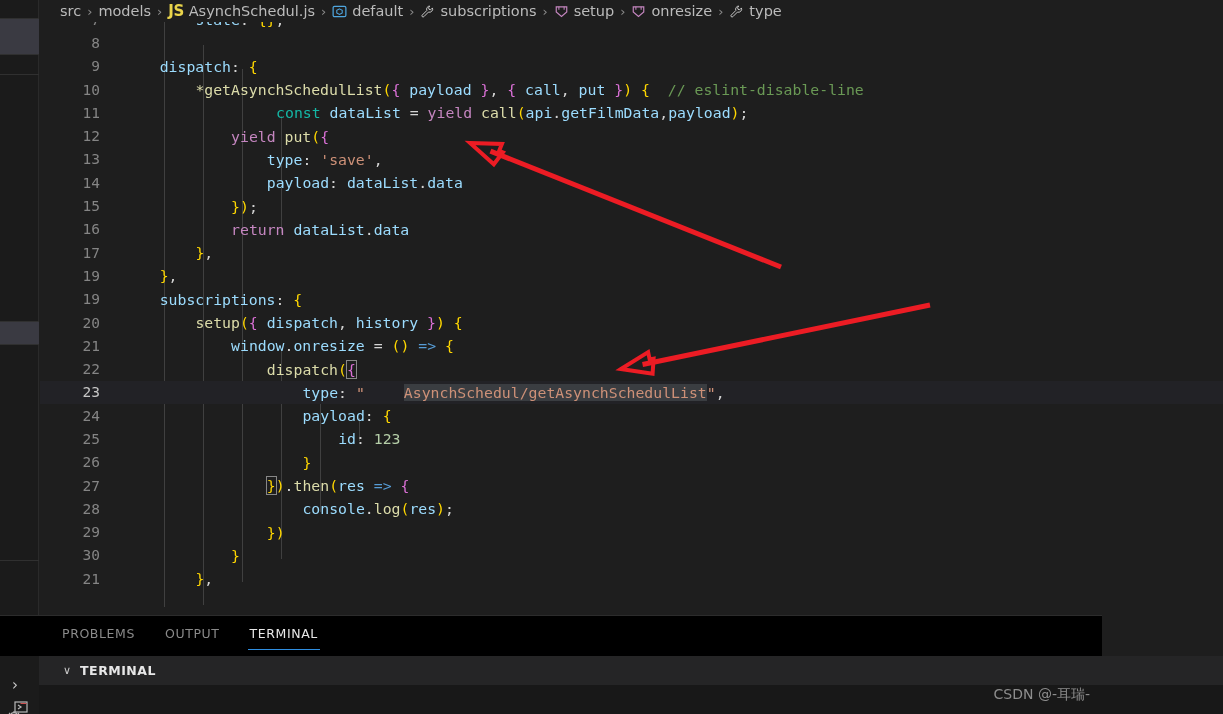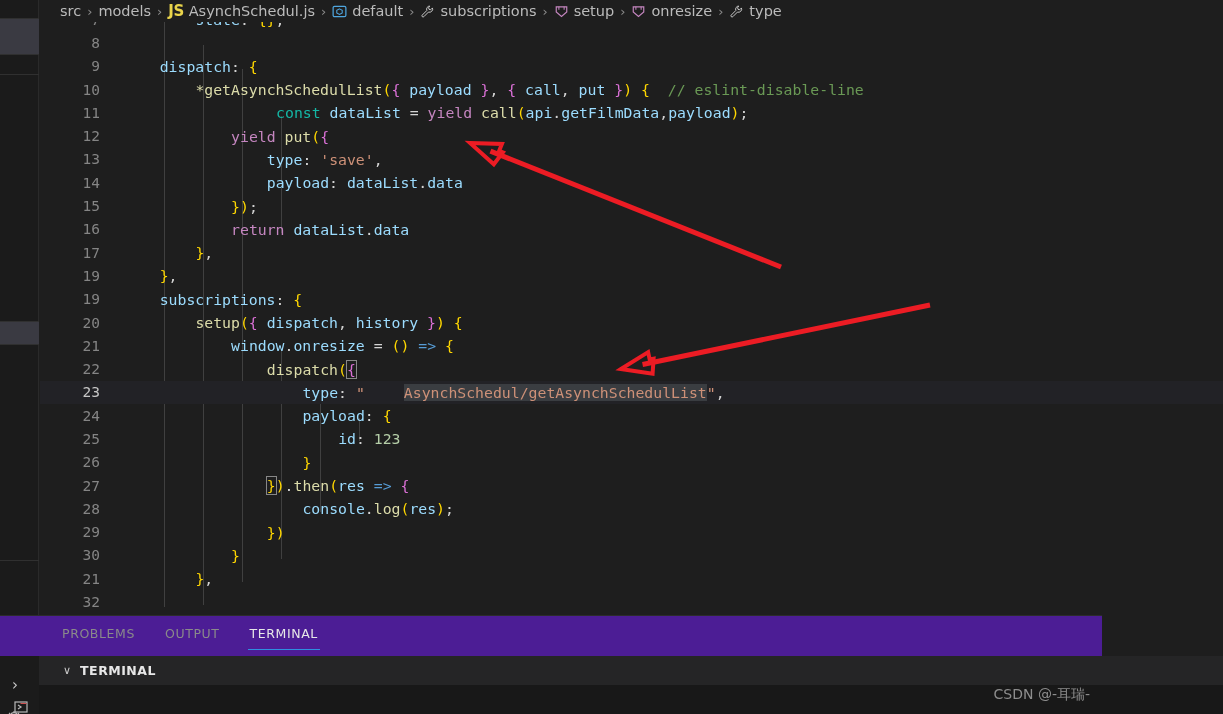--- a/index.html
+++ b/index.html
@@ -113,21 +113,21 @@
   .sel { background: #3a3d41; margin-left: 39px; }
   .brkmatch { outline: 1px solid #888888; }
 
   
   #arrows { position: absolute; left: 0; top: 0; width: 1223px; height: 714px; pointer-events: none; }
 
   
   #panel {
     position: absolute; left: 0; top: 615px;
     width: 1102px; height: 99px;
-    background: #4c1d95;
+    background: #000000;
     border-top: 1px solid #2c2c2c;
   }
   #panel-tabs {
     position: absolute; left: 40px; top: 0;
     height: 36px;
     display: flex; align-items: center; gap: 26px;
     padding-left: 20px;
     font-family: "DejaVu Sans", sans-serif;
   }
   .panel-tab {
@@ -293,21 +293,20 @@
         <div class="code-line"><div class="ln">22</div><div class="code-text"><span class="t-plain"> </span><span class="t-plain"> </span><span class="t-plain"> </span><span class="t-plain"> </span><span class="t-plain"> </span><span class="t-plain"> </span><span class="t-plain"> </span><span class="t-plain"> </span><span class="t-plain"> </span><span class="t-plain"> </span><span class="t-plain"> </span><span class="t-plain"> </span><span class="t-plain"> </span><span class="t-plain"> </span><span class="t-plain"> </span><span class="t-plain"> </span><span class="t-func">dispatch</span><span class="t-b1">(</span><span class="t-b2 brkmatch">{</span></div></div>
         <div class="code-line active"><div class="ln">23</div><div class="code-text"><span class="t-plain"> </span><span class="t-plain"> </span><span class="t-plain"> </span><span class="t-plain"> </span><span class="t-plain"> </span><span class="t-plain"> </span><span class="t-plain"> </span><span class="t-plain"> </span><span class="t-plain"> </span><span class="t-plain"> </span><span class="t-plain"> </span><span class="t-plain"> </span><span class="t-plain"> </span><span class="t-plain"> </span><span class="t-plain"> </span><span class="t-plain"> </span><span class="t-plain"> </span><span class="t-plain"> </span><span class="t-plain"> </span><span class="t-plain"> </span><span class="t-prop">type</span><span class="t-plain">:</span><span class="t-plain"> </span><span class="t-str">"</span><span class="t-str sel">AsynchSchedul/getAsynchSchedulList</span><span class="t-str">"</span><span class="t-plain">,</span></div></div>
         <div class="code-line"><div class="ln">24</div><div class="code-text"><span class="t-plain"> </span><span class="t-plain"> </span><span class="t-plain"> </span><span class="t-plain"> </span><span class="t-plain"> </span><span class="t-plain"> </span><span class="t-plain"> </span><span class="t-plain"> </span><span class="t-plain"> </span><span class="t-plain"> </span><span class="t-plain"> </span><span class="t-plain"> </span><span class="t-plain"> </span><span class="t-plain"> </span><span class="t-plain"> </span><span class="t-plain"> </span><span class="t-plain"> </span><span class="t-plain"> </span><span class="t-plain"> </span><span class="t-plain"> </span><span class="t-prop">payload</span><span class="t-plain">:</span><span class="t-plain"> </span><span class="t-b1">{</span></div></div>
         <div class="code-line"><div class="ln">25</div><div class="code-text"><span class="t-plain"> </span><span class="t-plain"> </span><span class="t-plain"> </span><span class="t-plain"> </span><span class="t-plain"> </span><span class="t-plain"> </span><span class="t-plain"> </span><span class="t-plain"> </span><span class="t-plain"> </span><span class="t-plain"> </span><span class="t-plain"> </span><span class="t-plain"> </span><span class="t-plain"> </span><span class="t-plain"> </span><span class="t-plain"> </span><span class="t-plain"> </span><span class="t-plain"> </span><span class="t-plain"> </span><span class="t-plain"> </span><span class="t-plain"> </span><span class="t-plain"> </span><span class="t-plain"> </span><span class="t-plain"> </span><span class="t-plain"> </span><span class="t-prop">id</span><span class="t-plain">:</span><span class="t-plain"> </span><span class="t-num">123</span></div></div>
         <div class="code-line"><div class="ln">26</div><div class="code-text"><span class="t-plain"> </span><span class="t-plain"> </span><span class="t-plain"> </span><span class="t-plain"> </span><span class="t-plain"> </span><span class="t-plain"> </span><span class="t-plain"> </span><span class="t-plain"> </span><span class="t-plain"> </span><span class="t-plain"> </span><span class="t-plain"> </span><span class="t-plain"> </span><span class="t-plain"> </span><span class="t-plain"> </span><span class="t-plain"> </span><span class="t-plain"> </span><span class="t-plain"> </span><span class="t-plain"> </span><span class="t-plain"> </span><span class="t-plain"> </span><span class="t-b1">}</span></div></div>
         <div class="code-line"><div class="ln">27</div><div class="code-text"><span class="t-plain"> </span><span class="t-plain"> </span><span class="t-plain"> </span><span class="t-plain"> </span><span class="t-plain"> </span><span class="t-plain"> </span><span class="t-plain"> </span><span class="t-plain"> </span><span class="t-plain"> </span><span class="t-plain"> </span><span class="t-plain"> </span><span class="t-plain"> </span><span class="t-plain"> </span><span class="t-plain"> </span><span class="t-plain"> </span><span class="t-plain"> </span><span class="t-b1 brkmatch">}</span><span class="t-b1">)</span><span class="t-plain">.</span><span class="t-func">then</span><span class="t-b1">(</span><span class="t-prop">res</span><span class="t-plain"> </span><span class="t-arrow">=&gt;</span><span class="t-plain"> </span><span class="t-b2">{</span></div></div>
         <div class="code-line"><div class="ln">28</div><div class="code-text"><span class="t-plain"> </span><span class="t-plain"> </span><span class="t-plain"> </span><span class="t-plain"> </span><span class="t-plain"> </span><span class="t-plain"> </span><span class="t-plain"> </span><span class="t-plain"> </span><span class="t-plain"> </span><span class="t-plain"> </span><span class="t-plain"> </span><span class="t-plain"> </span><span class="t-plain"> </span><span class="t-plain"> </span><span class="t-plain"> </span><span class="t-plain"> </span><span class="t-plain"> </span><span class="t-plain"> </span><span class="t-plain"> </span><span class="t-plain"> </span><span class="t-prop">console</span><span class="t-plain">.</span><span class="t-func">log</span><span class="t-b1">(</span><span class="t-prop">res</span><span class="t-b1">)</span><span class="t-plain">;</span></div></div>
         <div class="code-line"><div class="ln">29</div><div class="code-text"><span class="t-plain"> </span><span class="t-plain"> </span><span class="t-plain"> </span><span class="t-plain"> </span><span class="t-plain"> </span><span class="t-plain"> </span><span class="t-plain"> </span><span class="t-plain"> </span><span class="t-plain"> </span><span class="t-plain"> </span><span class="t-plain"> </span><span class="t-plain"> </span><span class="t-plain"> </span><span class="t-plain"> </span><span class="t-plain"> </span><span class="t-plain"> </span><span class="t-b1">}</span><span class="t-b1">)</span></div></div>
         <div class="code-line"><div class="ln">30</div><div class="code-text"><span class="t-plain"> </span><span class="t-plain"> </span><span class="t-plain"> </span><span class="t-plain"> </span><span class="t-plain"> </span><span class="t-plain"> </span><span class="t-plain"> </span><span class="t-plain"> </span><span class="t-plain"> </span><span class="t-plain"> </span><span class="t-plain"> </span><span class="t-plain"> </span><span class="t-b1">}</span></div></div>
         <div class="code-line"><div class="ln">21</div><div class="code-text"><span class="t-plain"> </span><span class="t-plain"> </span><span class="t-plain"> </span><span class="t-plain"> </span><span class="t-plain"> </span><span class="t-plain"> </span><span class="t-plain"> </span><span class="t-plain"> </span><span class="t-b1">}</span><span class="t-plain">,</span></div></div>
-        <div class="code-line"><div class="ln">32</div><div class="code-text"></div></div>
       </div>
   </div>
 
   <svg id="arrows" viewBox="0 0 1223 714" xmlns="http://www.w3.org/2000/svg">
       <g>
         <path d="M781 267 L490.4355379600935 151.14793153392796" stroke="#ec1c24" stroke-width="5" fill="none"></path>
         <path d="M470 143 L501.94060843981873 143.89304674803685 L499.16290450779786 150.85970741625053 L502.8784568641785 152.34114951332833 L493.7926769058908 164.32858470813034 Z" fill="none" stroke="#ec1c24" stroke-width="4" stroke-linejoin="miter"></path>
       </g>
       <g>
         <path d="M930 305 L642.5427747875166 364.538066063427" stroke="#ec1c24" stroke-width="5" fill="none"></path>

